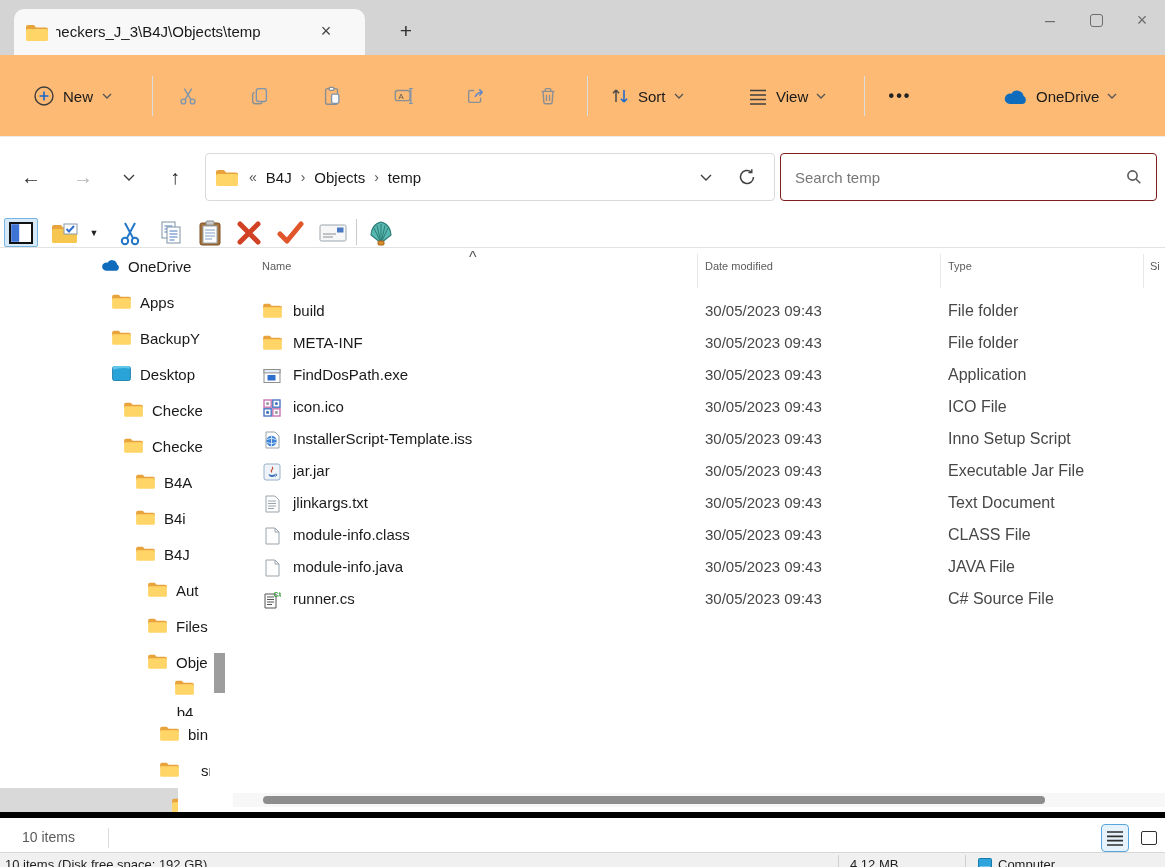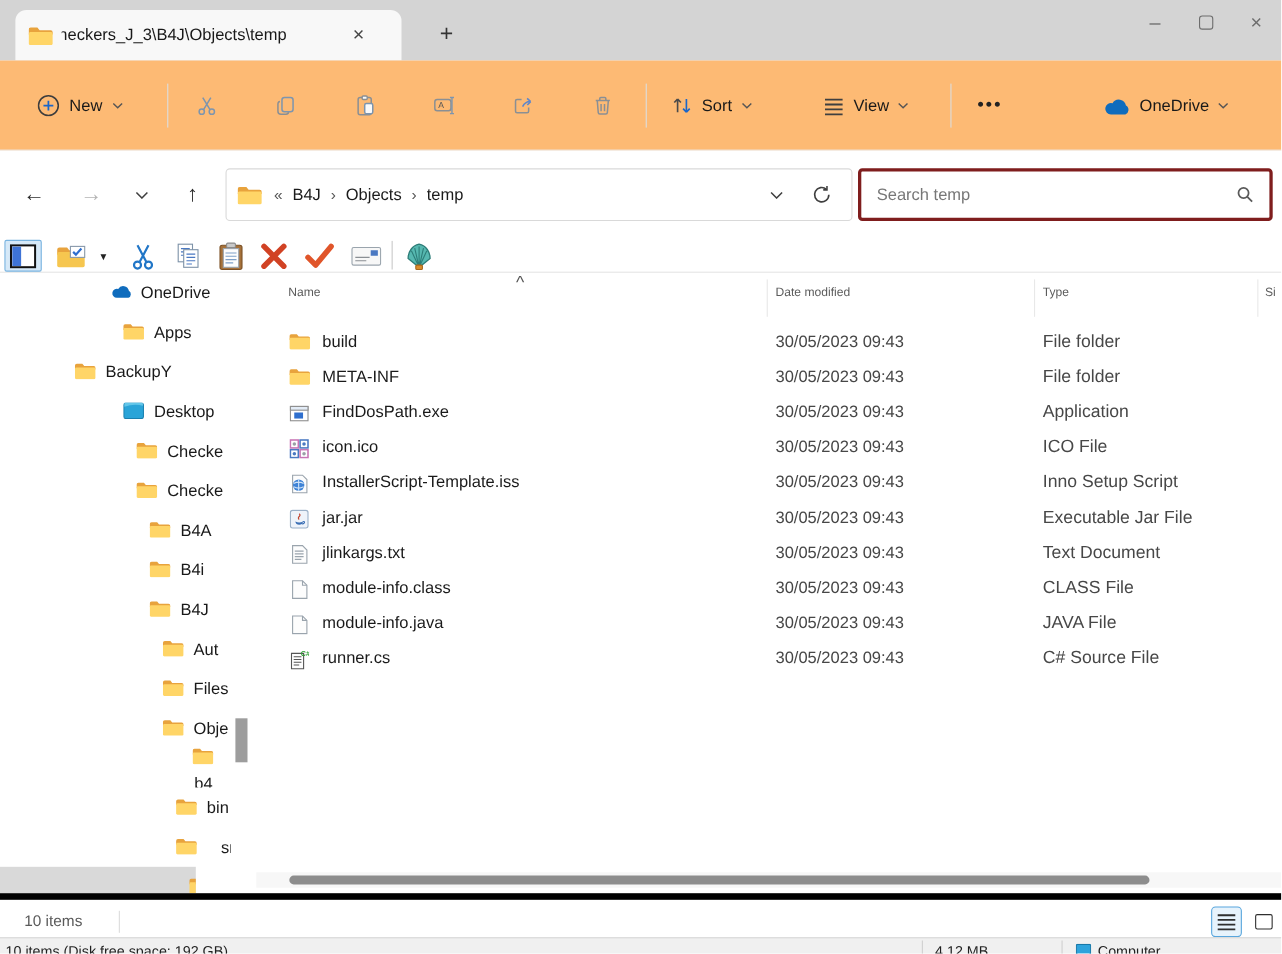--- a/index.html
+++ b/index.html
@@ -38,21 +38,21 @@
   .addr { position:absolute; left:0; top:137px; width:1165px; height:80px; background:#fff; }
   .navbtn { position:absolute; top:24px; width:34px; height:32px; display:flex; align-items:center;
             justify-content:center; font-size:20px; color:#2b2b2b; border-radius:4px; }
   .navbtn.dis { color:#b3b3b3; }
   .addrbox { position:absolute; left:205px; top:16px; width:570px; height:48px;
              border:1px solid #d9d9d9; border-radius:4px; display:flex; align-items:center;
              padding:0 10px; background:#fff; }
   .crumb { font-size:15px; color:#1b1b1b; padding:0 6px; }
   .crumb-sep { font-size:14px; color:#555; padding:0 3px; }
   .searchbox { position:absolute; left:780px; top:16px; width:377px; height:48px;
-               border:3px solid #7f1d1d; border-radius:4px; display:flex; align-items:center;
+               border:1px solid #7f1d1d; border-radius:4px; display:flex; align-items:center;
                padding:0 14px; background:#fff; }
   .searchbox input { border:0; outline:0; flex:1; font-size:15px; color:#222;
                      font-family:"Liberation Sans", sans-serif; background:transparent; }
   .searchbox input::placeholder { color:#777; }
 
   
   .classic { position:absolute; left:0; top:217px; width:1165px; height:31px; background:#fff;
              border-bottom:1px solid #e2e2e2; }
   .cbtn { position:absolute; top:1px; height:29px; display:flex; align-items:center;
           justify-content:center; }
@@ -393,21 +393,21 @@
         </div>
           <div class="side-item" style="padding-left: 112px;">
           <span class="s-icn">
               <svg viewBox="0 0 20 16" width="19" height="15">
                 <path d="M0 2.6 q0-1.8 1.8-1.8 h5.4 l1.8 2.2 h9.2 q1.8 0 1.8 1.8 v1.5 H0z" fill="#e8a33d"></path>
                 <rect x="0" y="4.4" width="20" height="11.3" rx="1.4" fill="#ffd567"></rect>
               </svg>
             </span>
           <span class="s-lbl">Apps</span>
         </div>
-          <div class="side-item" style="padding-left: 68px;">
+          <div class="side-item" style="padding-left: 112px;">
           <span class="s-icn">
               <svg viewBox="0 0 20 16" width="19" height="15">
                 <path d="M0 2.6 q0-1.8 1.8-1.8 h5.4 l1.8 2.2 h9.2 q1.8 0 1.8 1.8 v1.5 H0z" fill="#e8a33d"></path>
                 <rect x="0" y="4.4" width="20" height="11.3" rx="1.4" fill="#ffd567"></rect>
               </svg>
             </span>
           <span class="s-lbl">BackupY</span>
         </div>
           <div class="side-item" style="padding-left: 112px;">
           <span class="s-icn">

